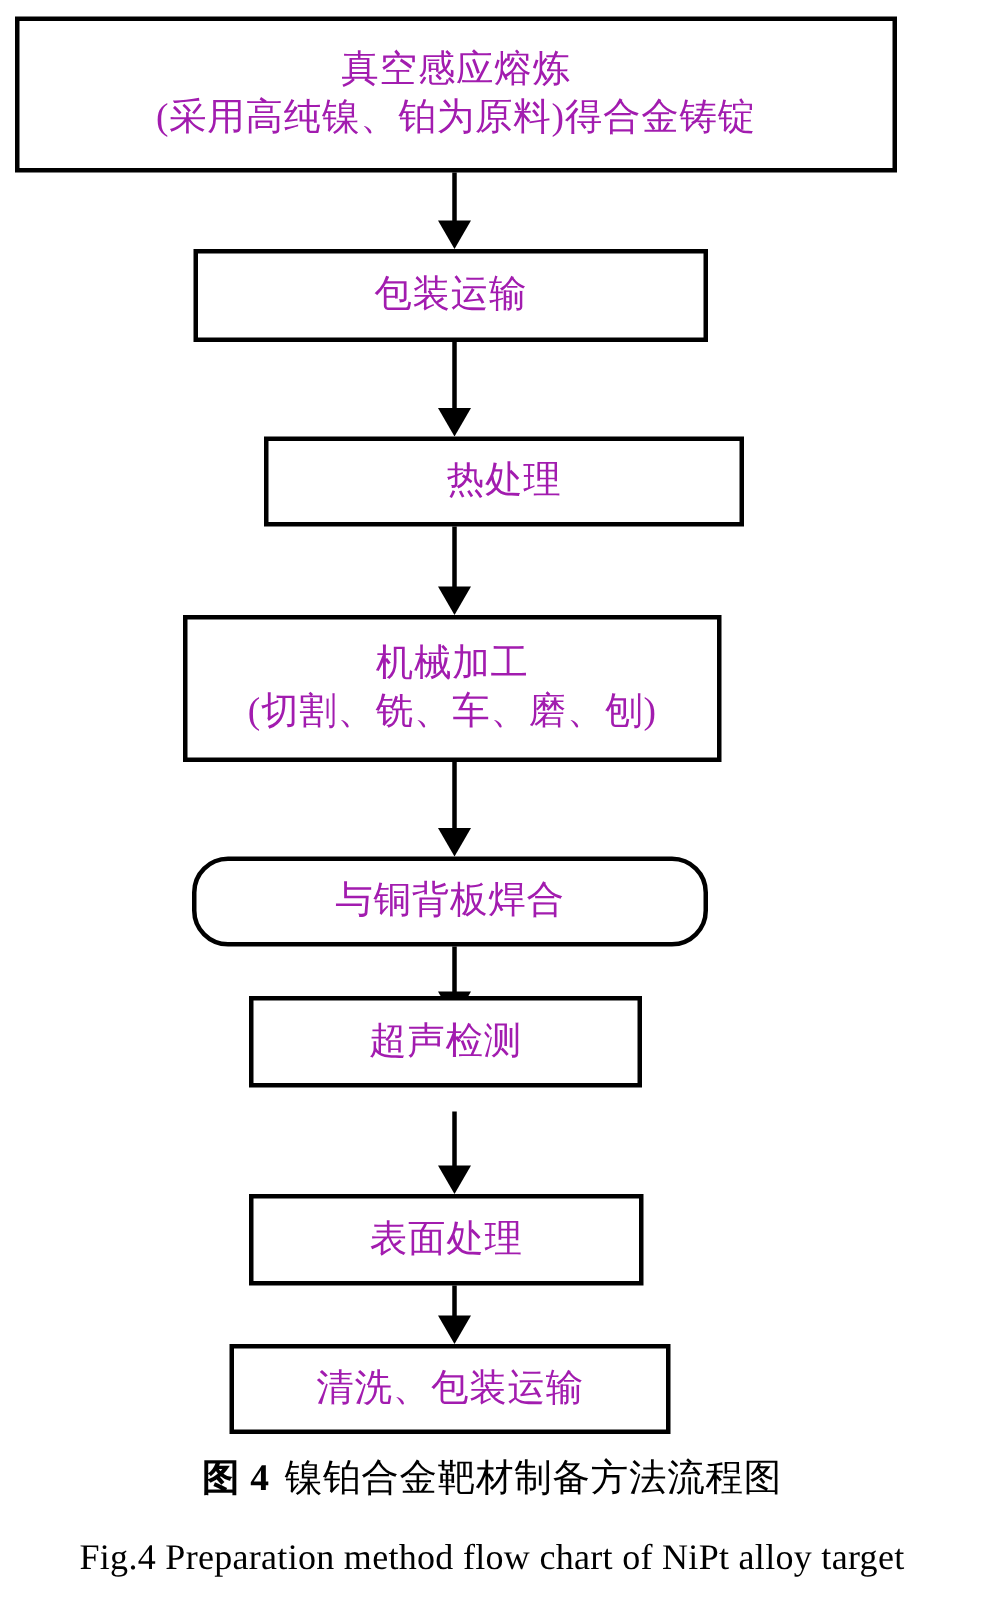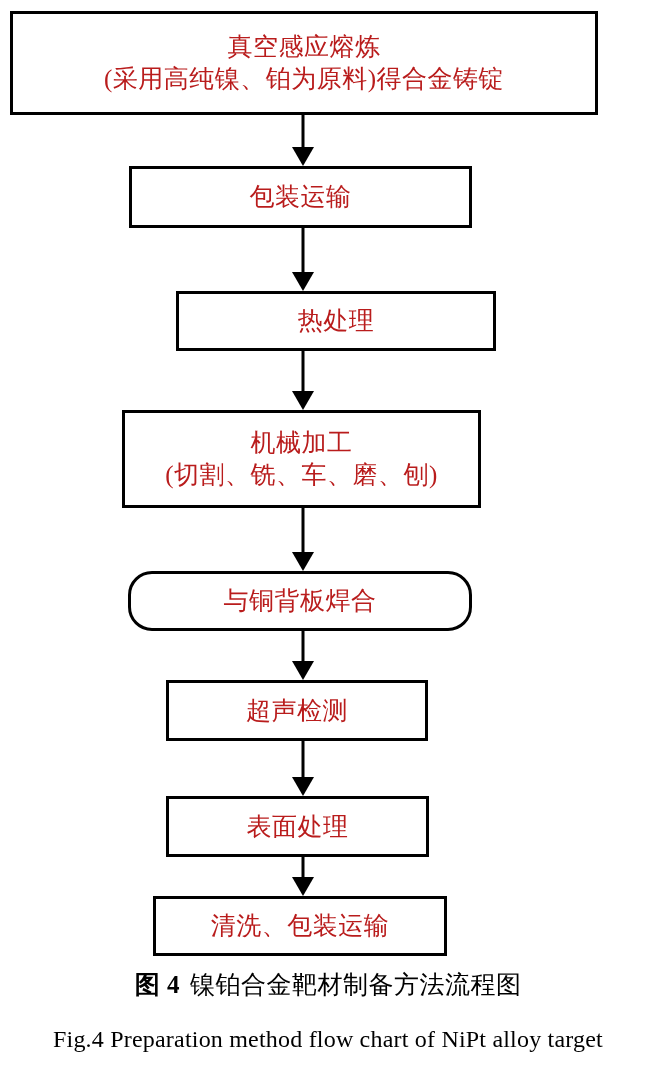--- a/index.html
+++ b/index.html
@@ -30,30 +30,30 @@
     border: 3px solid #000000;
     background: #ffffff;
     display: flex;
     flex-direction: column;
     align-items: center;
     justify-content: center;
     text-align: center;
     font-size: 25px;
     line-height: 1.28;
     letter-spacing: 0.5px;
-    color: #b91c1c;
+    color: #a21caf;
   }
   .node .line { display: block; white-space: nowrap; }
 
   .node-1 { left: 10px;  top: 11px;  width: 588px; height: 104px; }
   .node-2 { left: 129px; top: 166px; width: 343px; height: 62px; }
   .node-3 { left: 132px; top: 291px; width: 320px; height: 60px; margin-left: 44px; }
   .node-4 { left: 122px; top: 410px; width: 359px; height: 98px; }
   .node-5 { left: 128px; top: 571px; width: 344px; height: 60px; border-radius: 24px; }
-  .node-6 { left: 166px; top: 680px; width: 262px; height: 61px; }
+  .node-6 { left: 166px; top: 664px; width: 262px; height: 61px; }
   .node-7 { left: 166px; top: 796px; width: 263px; height: 61px; }
   .node-8 { left: 153px; top: 896px; width: 294px; height: 60px; }
 
   .connector {
     position: absolute;
     width: 0;
   }
   .connector .stem {
     position: absolute;
     left: 0;

